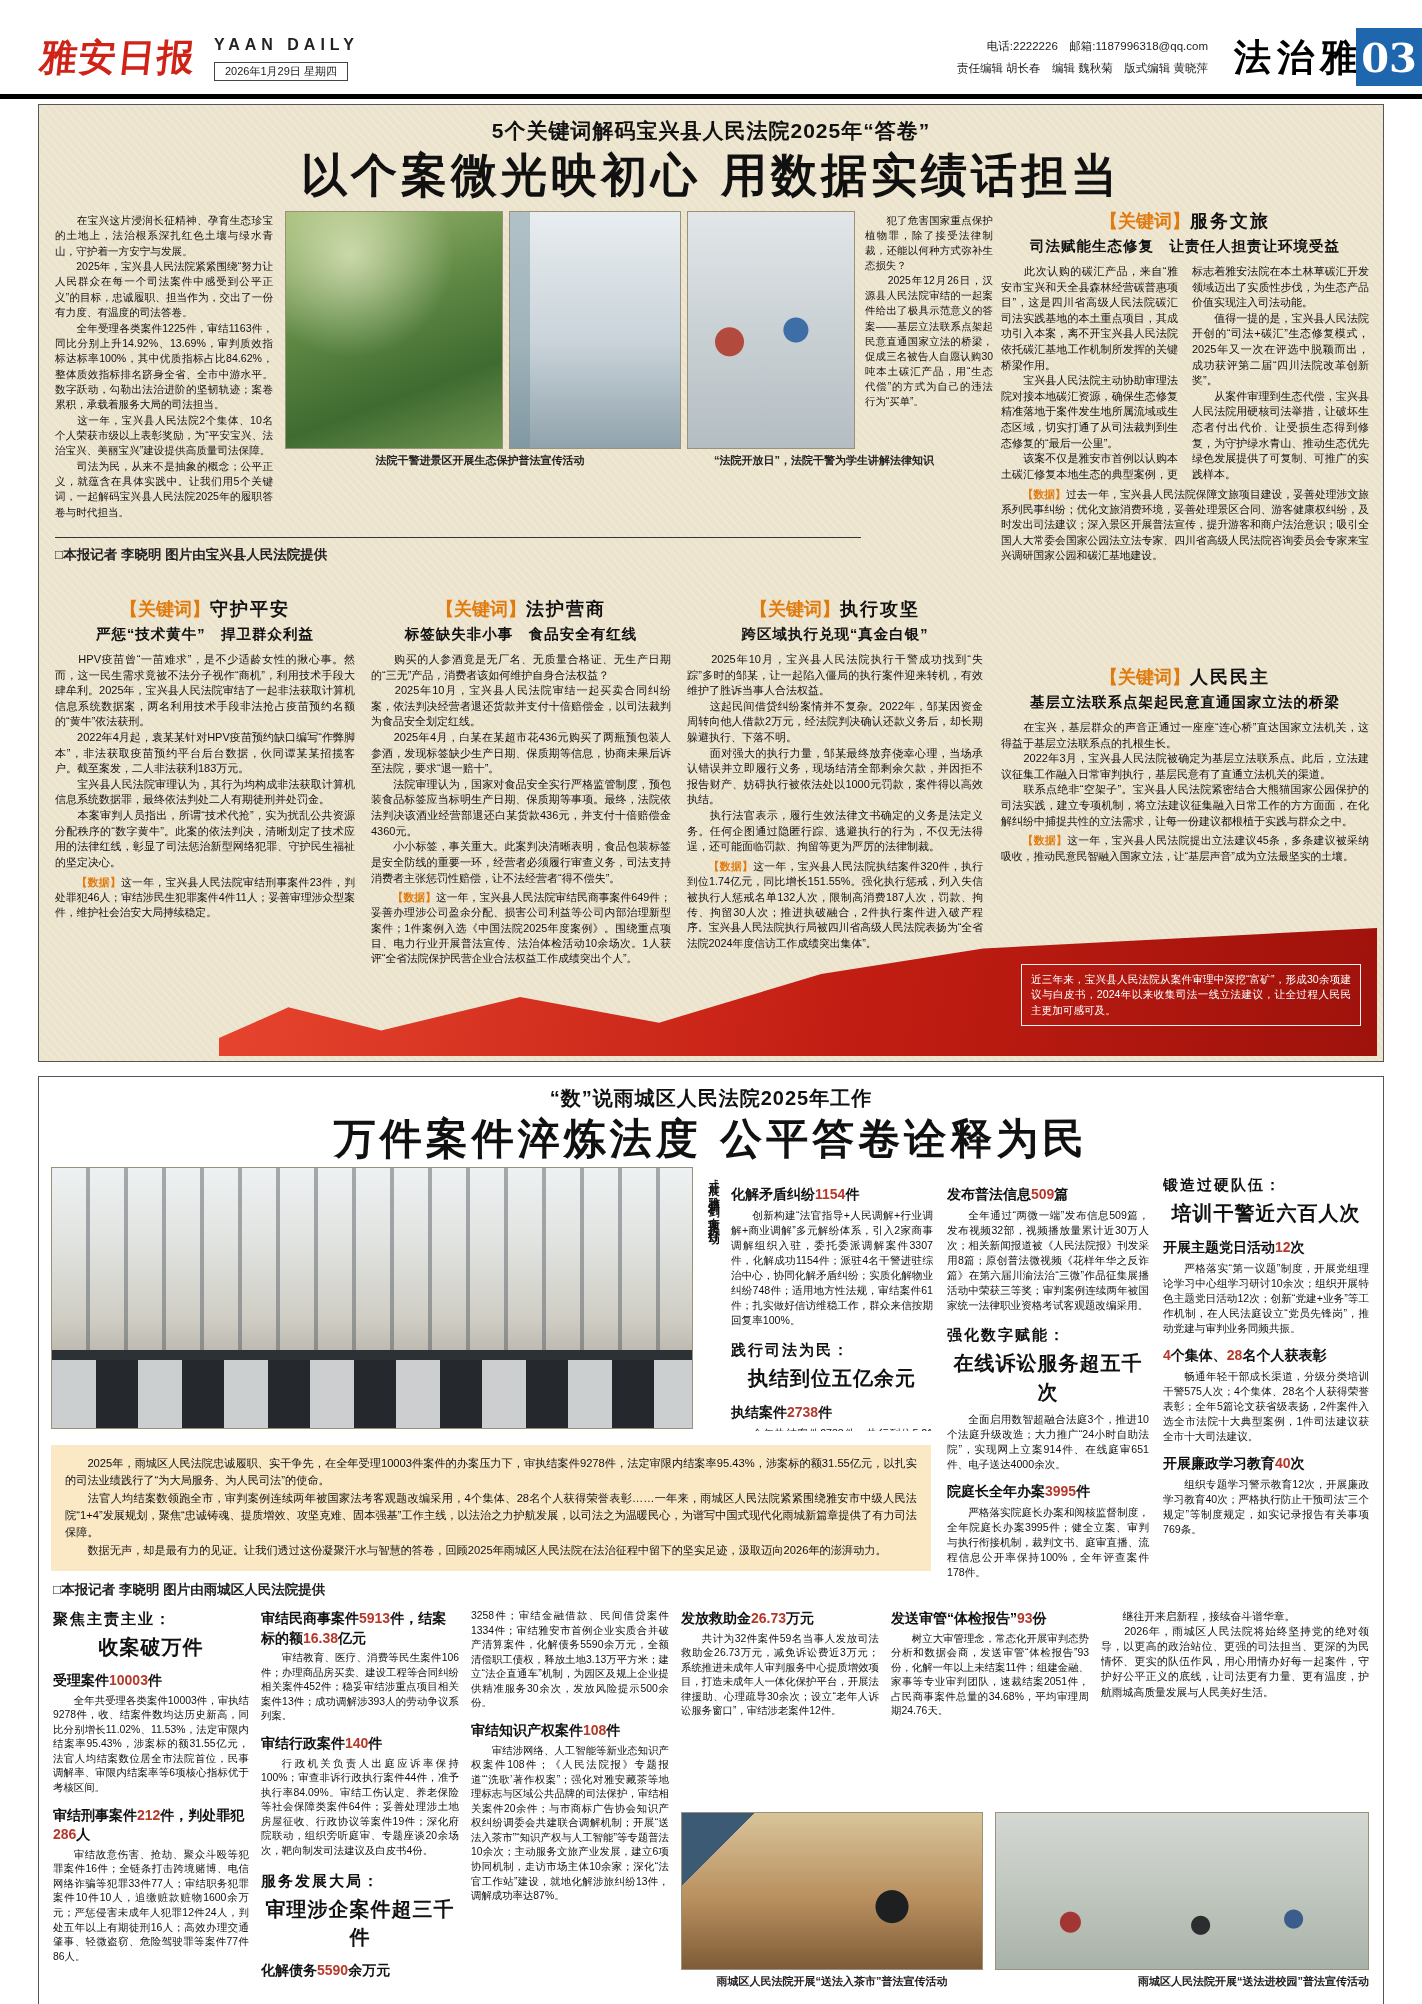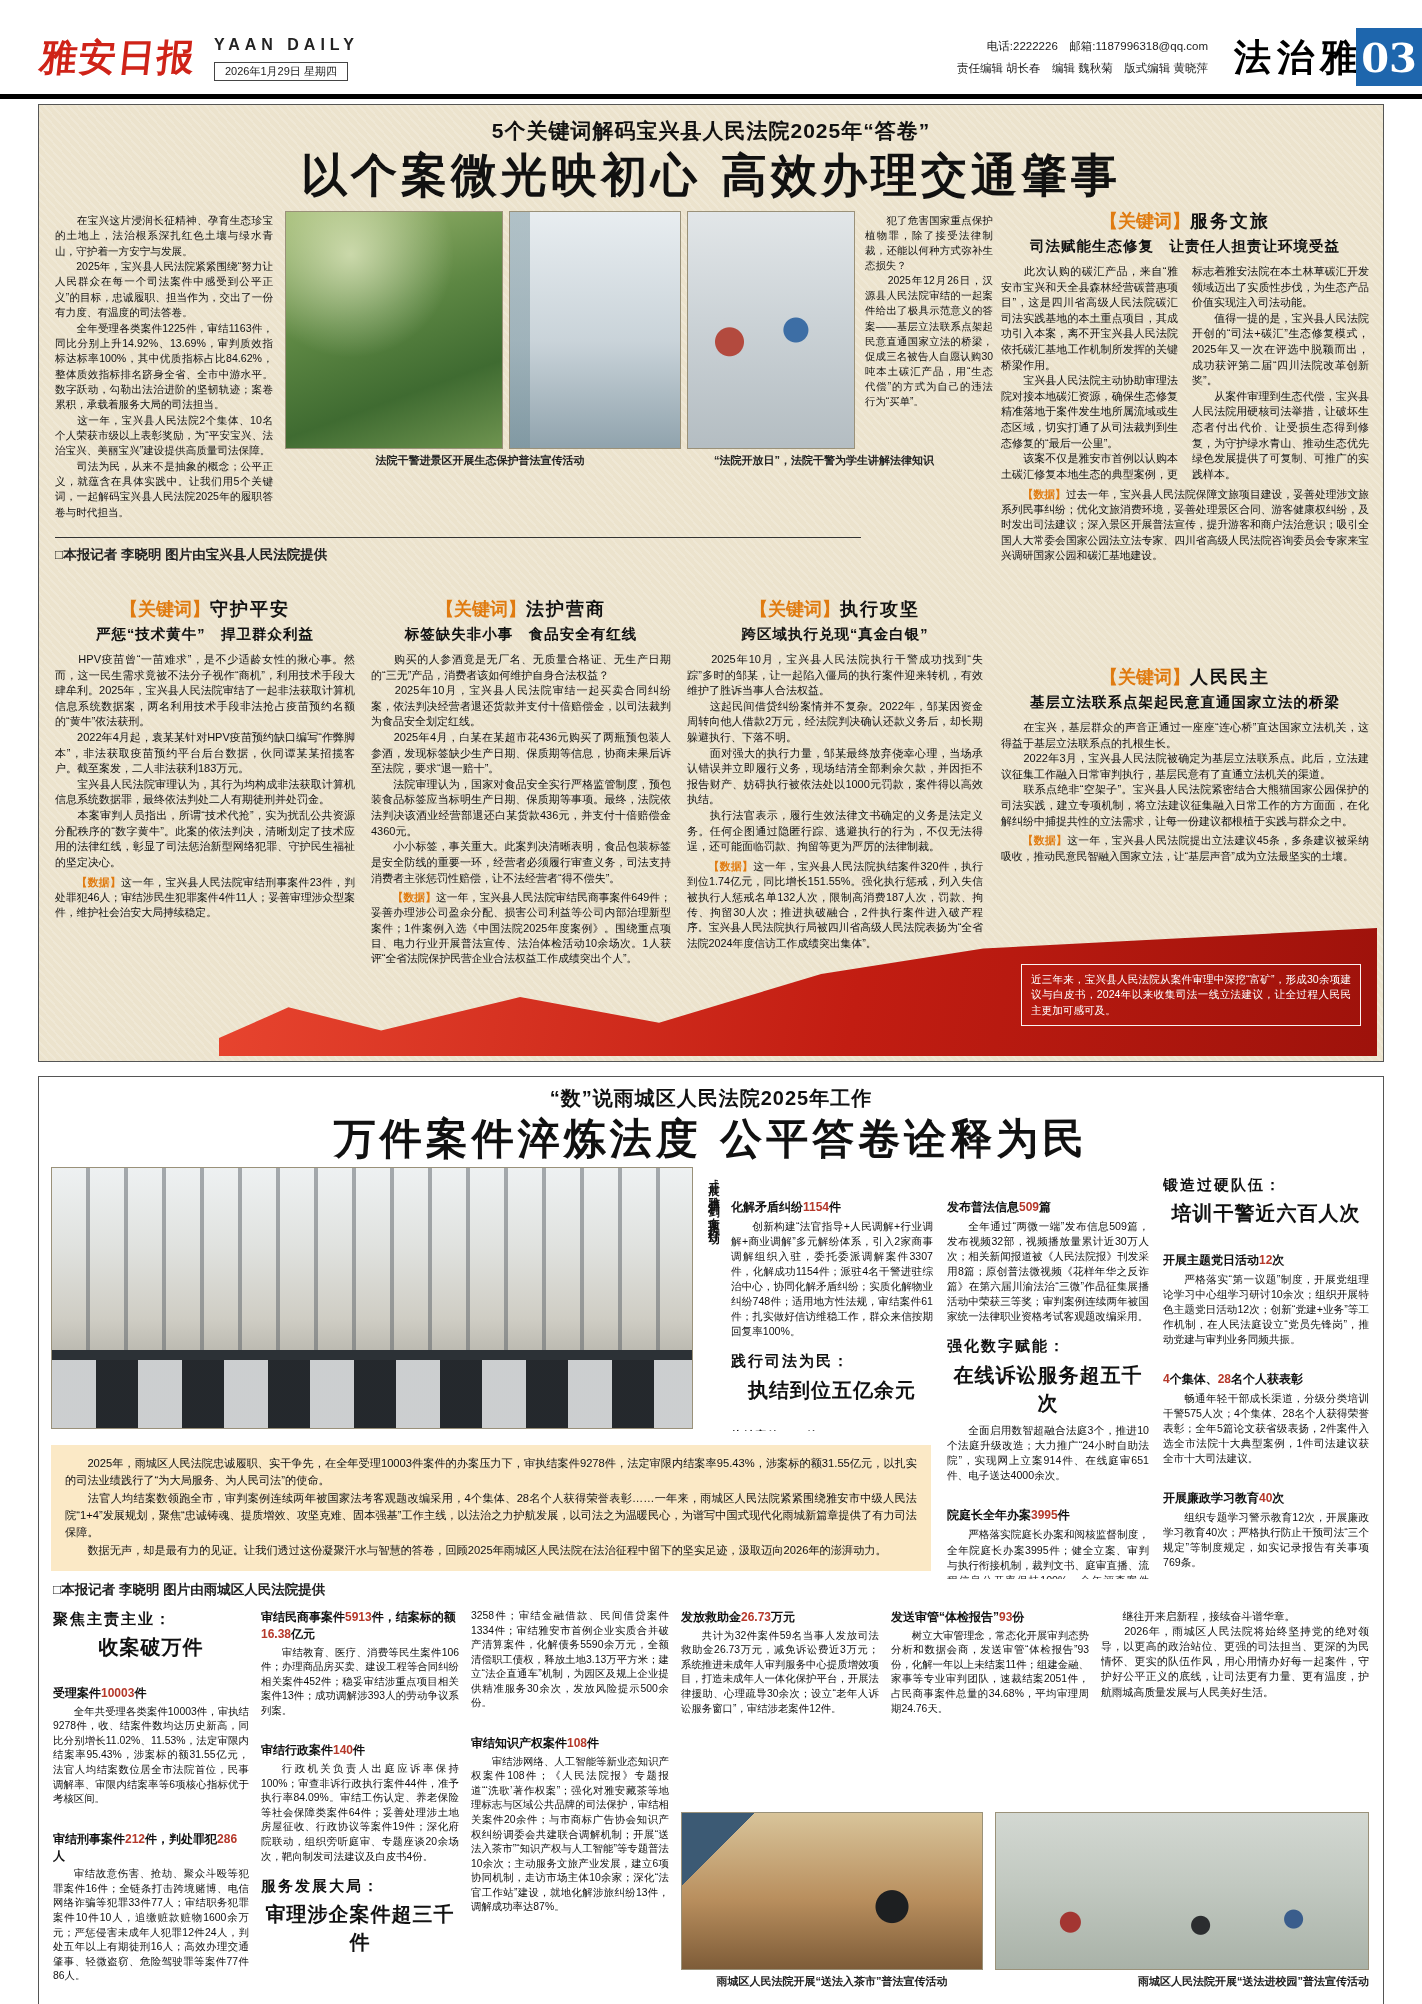--- a/index.html
+++ b/index.html
@@ -73,21 +73,21 @@
               background-image:linear-gradient(180deg, rgba(0,0,0,0) 0 70%, #2c3136 70% 100%),
                 repeating-linear-gradient(90deg, rgba(255,255,255,.0) 0 34px, rgba(90,96,102,.5) 34px 38px),
                 linear-gradient(180deg,#eef1f2 0%,#e0e2df 30%,#cfcdc4 58%,#b9b7ae 72%,#9b998f 100%); }
   .cars { position:absolute; left:0; bottom:0; width:100%; height:26%;
           background:repeating-linear-gradient(90deg, #e8eaeb 0 44px, #23272b 44px 86px); opacity:.85; }
   .vcap { position:absolute; left:660px; top:96px; height:256px; width:22px; writing-mode:vertical-rl; font-size:11.5px; font-weight:bold; letter-spacing:3px; }
   .mcol { position:absolute; top:98px; font-size:10.6px; line-height:1.42; overflow:hidden; }
   .mcol1 { left:692px; width:202px; height:256px; }
   .mcol2 { left:908px; width:202px; height:404px; }
   .mcol3 { left:1124px; width:206px; height:404px; }
-  .stat-h { font-weight:900; font-size:12px; margin:24px 0 3px; }
+  .stat-h { font-weight:900; font-size:14px; margin:10px 0 3px; }
   .stat-b { text-align:justify; text-indent:2em; }
   .big-h { text-align:left; margin:12px 0 6px; }
   .big-h .l1 { font-size:15px; font-weight:bold; font-family:"DejaVu Serif",serif; letter-spacing:2px; }
   .big-h .l2 { font-size:20px; font-weight:900; letter-spacing:1px; text-align:center; margin-top:3px; }
   .rn { color:#b5382a; }
 
   .introbox { position:absolute; left:12px; top:368px; width:880px; height:126px; background:#fbe9c6; padding:10px 14px; font-size:11.2px; line-height:1.55; }
   .a2-byline { position:absolute; left:14px; top:504px; }
 
   
@@ -118,21 +118,21 @@
       <div>责任编辑 胡长春　编辑 魏秋菊　版式编辑 黄晓萍</div>
     </div>
     <div class="sec-title">法治雅安</div>
   </div>
   <div class="page-box">03</div>
 </div>
 <div class="top-rule"></div>
 
 <div class="art1">
   <div class="kicker">5个关键词解码宝兴县人民法院2025年“答卷”</div>
-  <div class="headline">以个案微光映初心  高效办理交通肇事</div>
+  <div class="headline">以个案微光映初心  用数据实绩话担当</div>
 
   <div class="a1-intro pre">　　在宝兴这片浸润长征精神、孕育生态珍宝的土地上，法治根系深扎红色土壤与绿水青山，守护着一方安宁与发展。
 　　2025年，宝兴县人民法院紧紧围绕“努力让人民群众在每一个司法案件中感受到公平正义”的目标，忠诚履职、担当作为，交出了一份有力度、有温度的司法答卷。
 　　全年受理各类案件1225件，审结1163件，同比分别上升14.92%、13.69%，审判质效指标达标率100%，其中优质指标占比84.62%，整体质效指标排名跻身全省、全市中游水平。数字跃动，勾勒出法治进阶的坚韧轨迹；案卷累积，承载着服务大局的司法担当。
 　　这一年，宝兴县人民法院2个集体、10名个人荣获市级以上表彰奖励，为“平安宝兴、法治宝兴、美丽宝兴”建设提供高质量司法保障。
 　　司法为民，从来不是抽象的概念；公平正义，就蕴含在具体实践中。让我们用5个关键词，一起解码宝兴县人民法院2025年的履职答卷与时代担当。</div>
 
   <div class="photo ph1"></div>
   <div class="p-cap" style="left:246px; top:348px; width:390px;">法院干警进景区开展生态保护普法宣传活动</div>
   <div class="photo ph2"></div>

